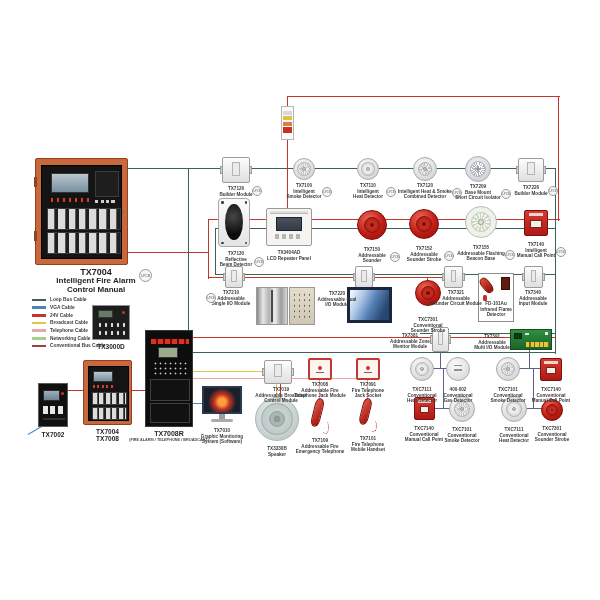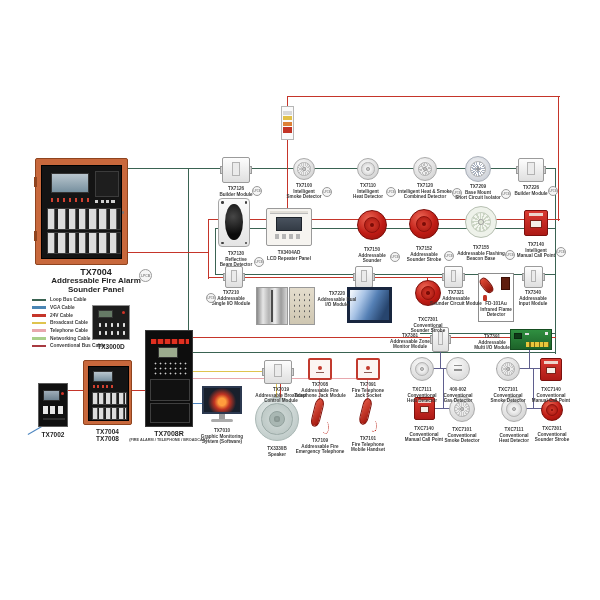--- a/index.html
+++ b/index.html
@@ -493,22 +493,22 @@
       <div class="abs" style="left:9px;top:32px;width:40px;height:4px;background:repeating-linear-gradient(90deg,#d04030 0 2.5px,transparent 2.5px 6px);"></div>
       <div class="abs" style="left:53px;top:34px;width:22px;height:3px;background:repeating-linear-gradient(90deg,#cfcfcf 0 3px,transparent 3px 5.5px);"></div>
       <div class="abs" style="left:5px;top:42px;width:74px;height:22px;border:1px solid #3c3c3c;background:repeating-linear-gradient(90deg,#dcdcdc 0 6.5px,#5a5a5a 6.5px 7.3px,#1f1f1f 7.3px 10.3px);"></div>
       <div class="abs" style="left:5px;top:66px;width:74px;height:22px;border:1px solid #3c3c3c;background:repeating-linear-gradient(90deg,#dcdcdc 0 6.5px,#5a5a5a 6.5px 7.3px,#1f1f1f 7.3px 10.3px);"></div>
     </div>
     <div class="abs" style="right:3px;top:52px;width:2.5px;height:2.5px;background:#777;border-radius:50%;"></div>
   </div>
 
   <div class="abs ptitle" style="left:36px;top:267px;width:120px;z-index:3;">
     <div style="font-size:9px;">TX7004</div>
-    <div style="font-size:8px;">Addressable Fire Alarm</div>
-    <div style="font-size:8px;">Sounder Panel</div>
+    <div style="font-size:8px;">Intelligent Fire Alarm</div>
+    <div style="font-size:8px;">Control Manual</div>
   </div>
   <div class="abs lpcb" style="left:139px;top:269px;width:13px;height:13px;font-size:3.4px;">LPCB</div>
 
   <div class="abs" id="legend" style="left:32px;top:296px;z-index:3;">
       <div class="legend-row">
         <div class="legend-swatch" style="background: rgb(58, 99, 82);"></div>
         <span class="legend-text">Loop Bus Cable</span>
       </div>
       <div class="legend-row">
         <div class="legend-swatch" style="background: rgb(74, 134, 180);"></div>

